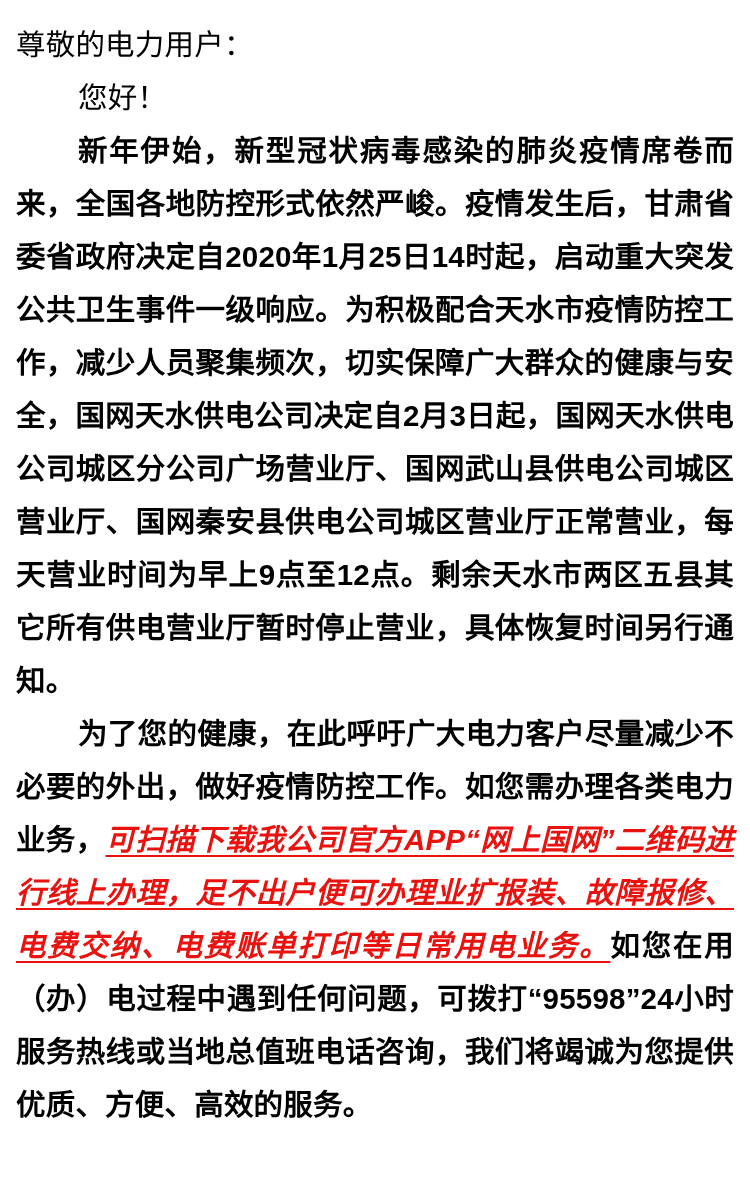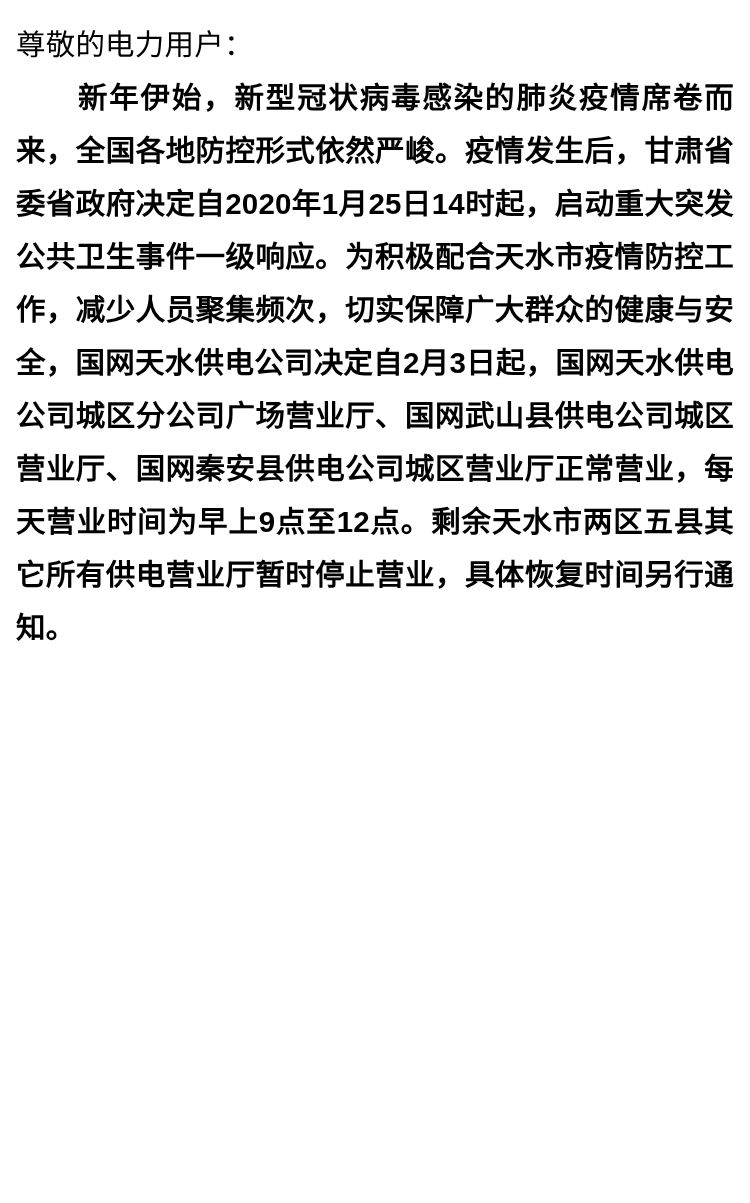--- a/index.html
+++ b/index.html
@@ -59,20 +59,24 @@
   }
 </style>
 </head>
 <body>
 
 <div class="page">
   <div class="doc-body">
 
     <p class="para salutation">尊敬的电力用户：</p>
 
+    <p class="para greeting">您好！</p>
 
     <p class="para indent-1">
       <span class="seg">新年伊始，新型冠状病毒感染的肺炎疫情席卷而来，全国各地防控形式依然严峻。疫情发生后，甘肃省委省政府决定自2020年1月25日14时起，启动重大突发公共卫生事件一级响应。为积极配合天水市疫情防控工作，减少人员聚集频次，切实保障广大群众的健康与安全，国网天水供电公司决定自2月3日起，国网天水供电公司城区分公司广场营业厅、国网武山县供电公司城区营业厅、国网秦安县供电公司城区营业厅正常营业，每天营业时间为早上9点至12点。剩余天水市两区五县其它所有供电营业厅暂时停止营业，具体恢复时间另行通知。</span>
     </p>
 
+    <p class="para indent-2">
+      <span class="seg">为了您的健康，在此呼吁广大电力客户尽量减少不必要的外出，做好疫情防控工作。如您需办理各类电力业务，</span><span class="highlight">可扫描下载我公司官方APP“网上国网”二维码进行线上办理，足不出户便可办理业扩报装、故障报修、电费交纳、电费账单打印等日常用电业务。</span><span class="seg">如您在用（办）电过程中遇到任何问题，可拨打“95598”24小时服务热线或当地总值班电话咨询，我们将竭诚为您提供优质、方便、高效的服务。</span>
+    </p>
 
   </div>
 </div>
 
 </body></html>

